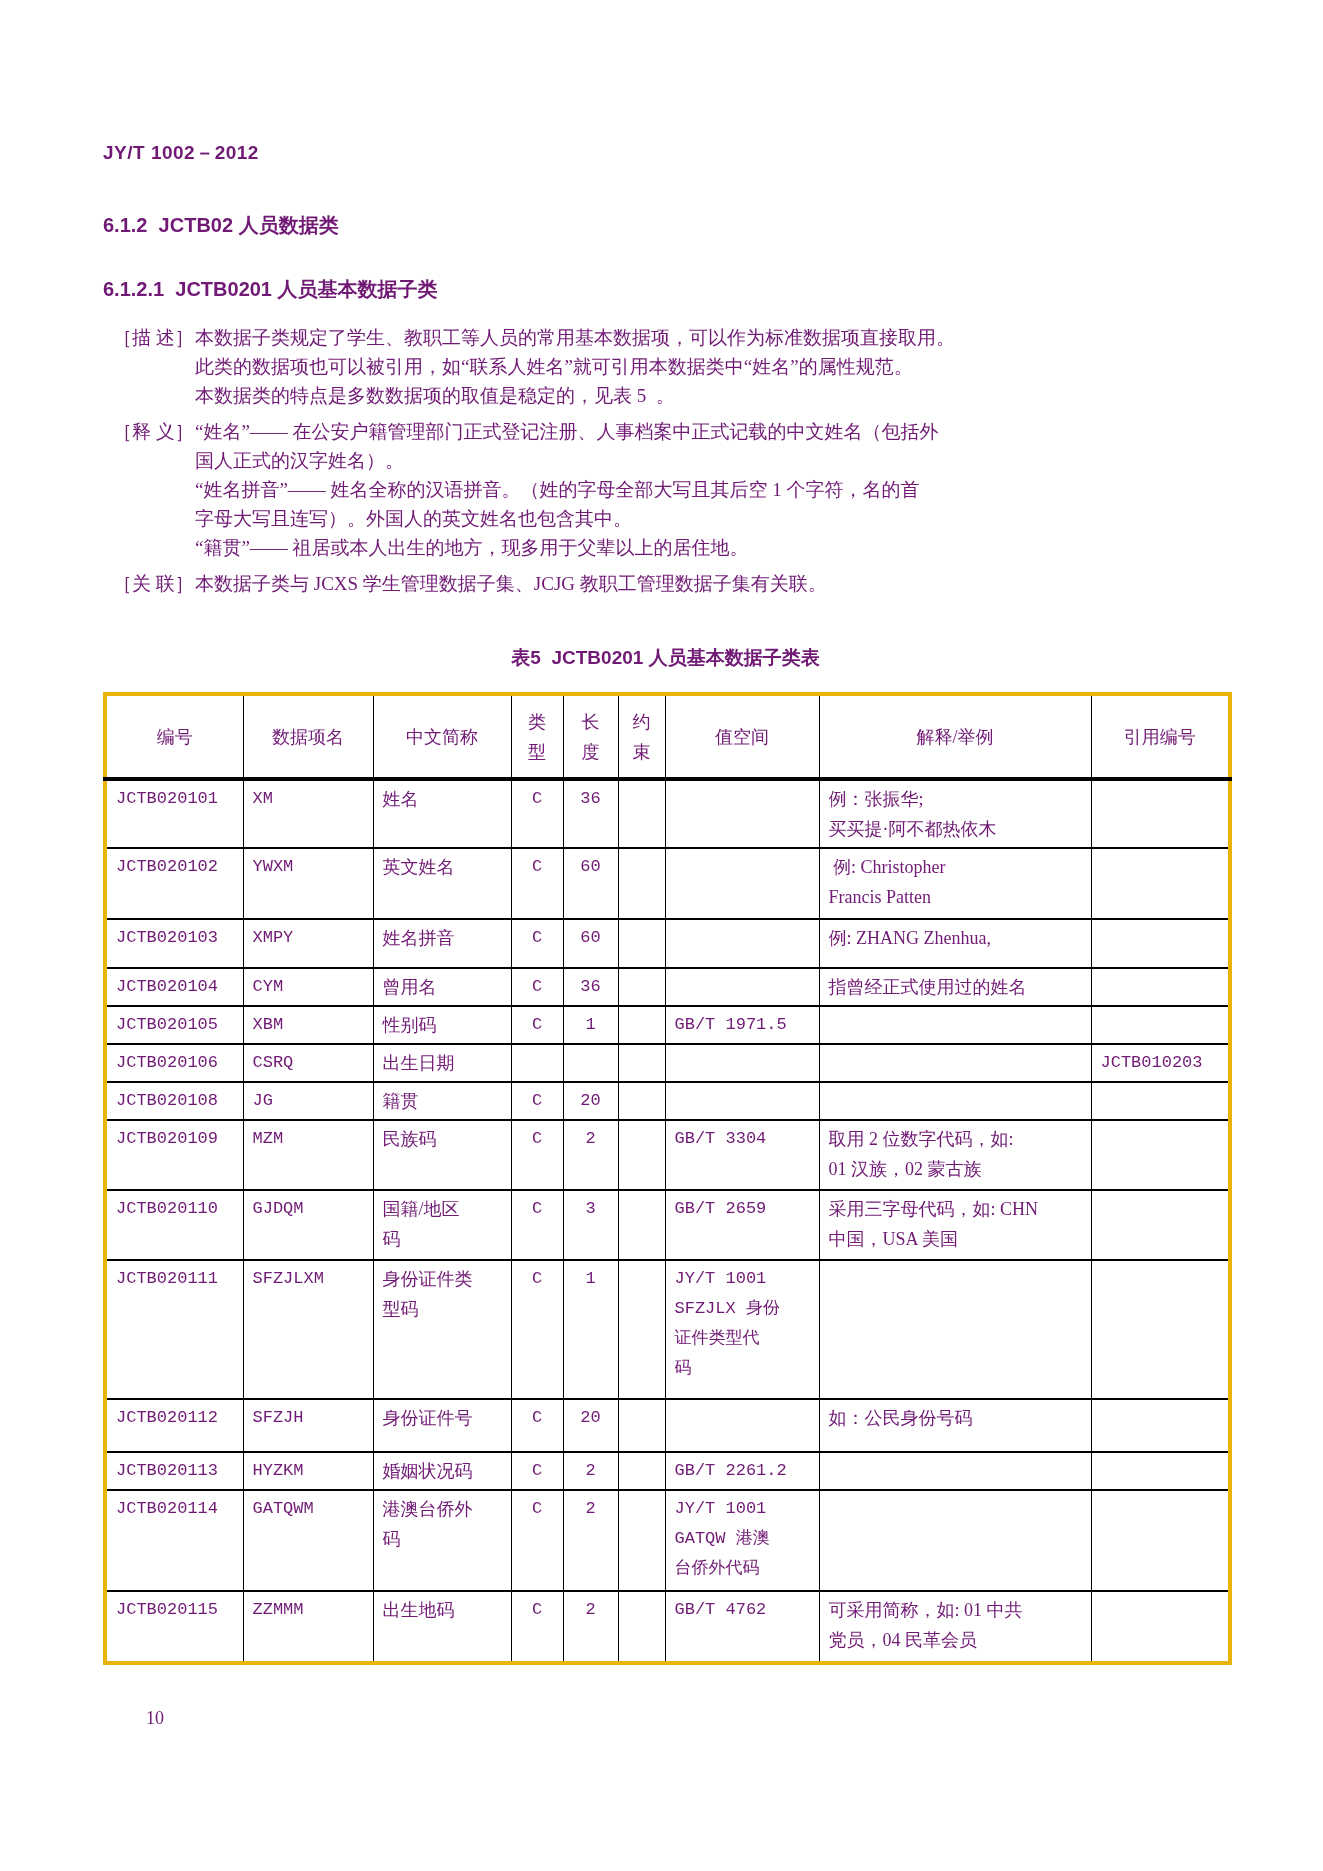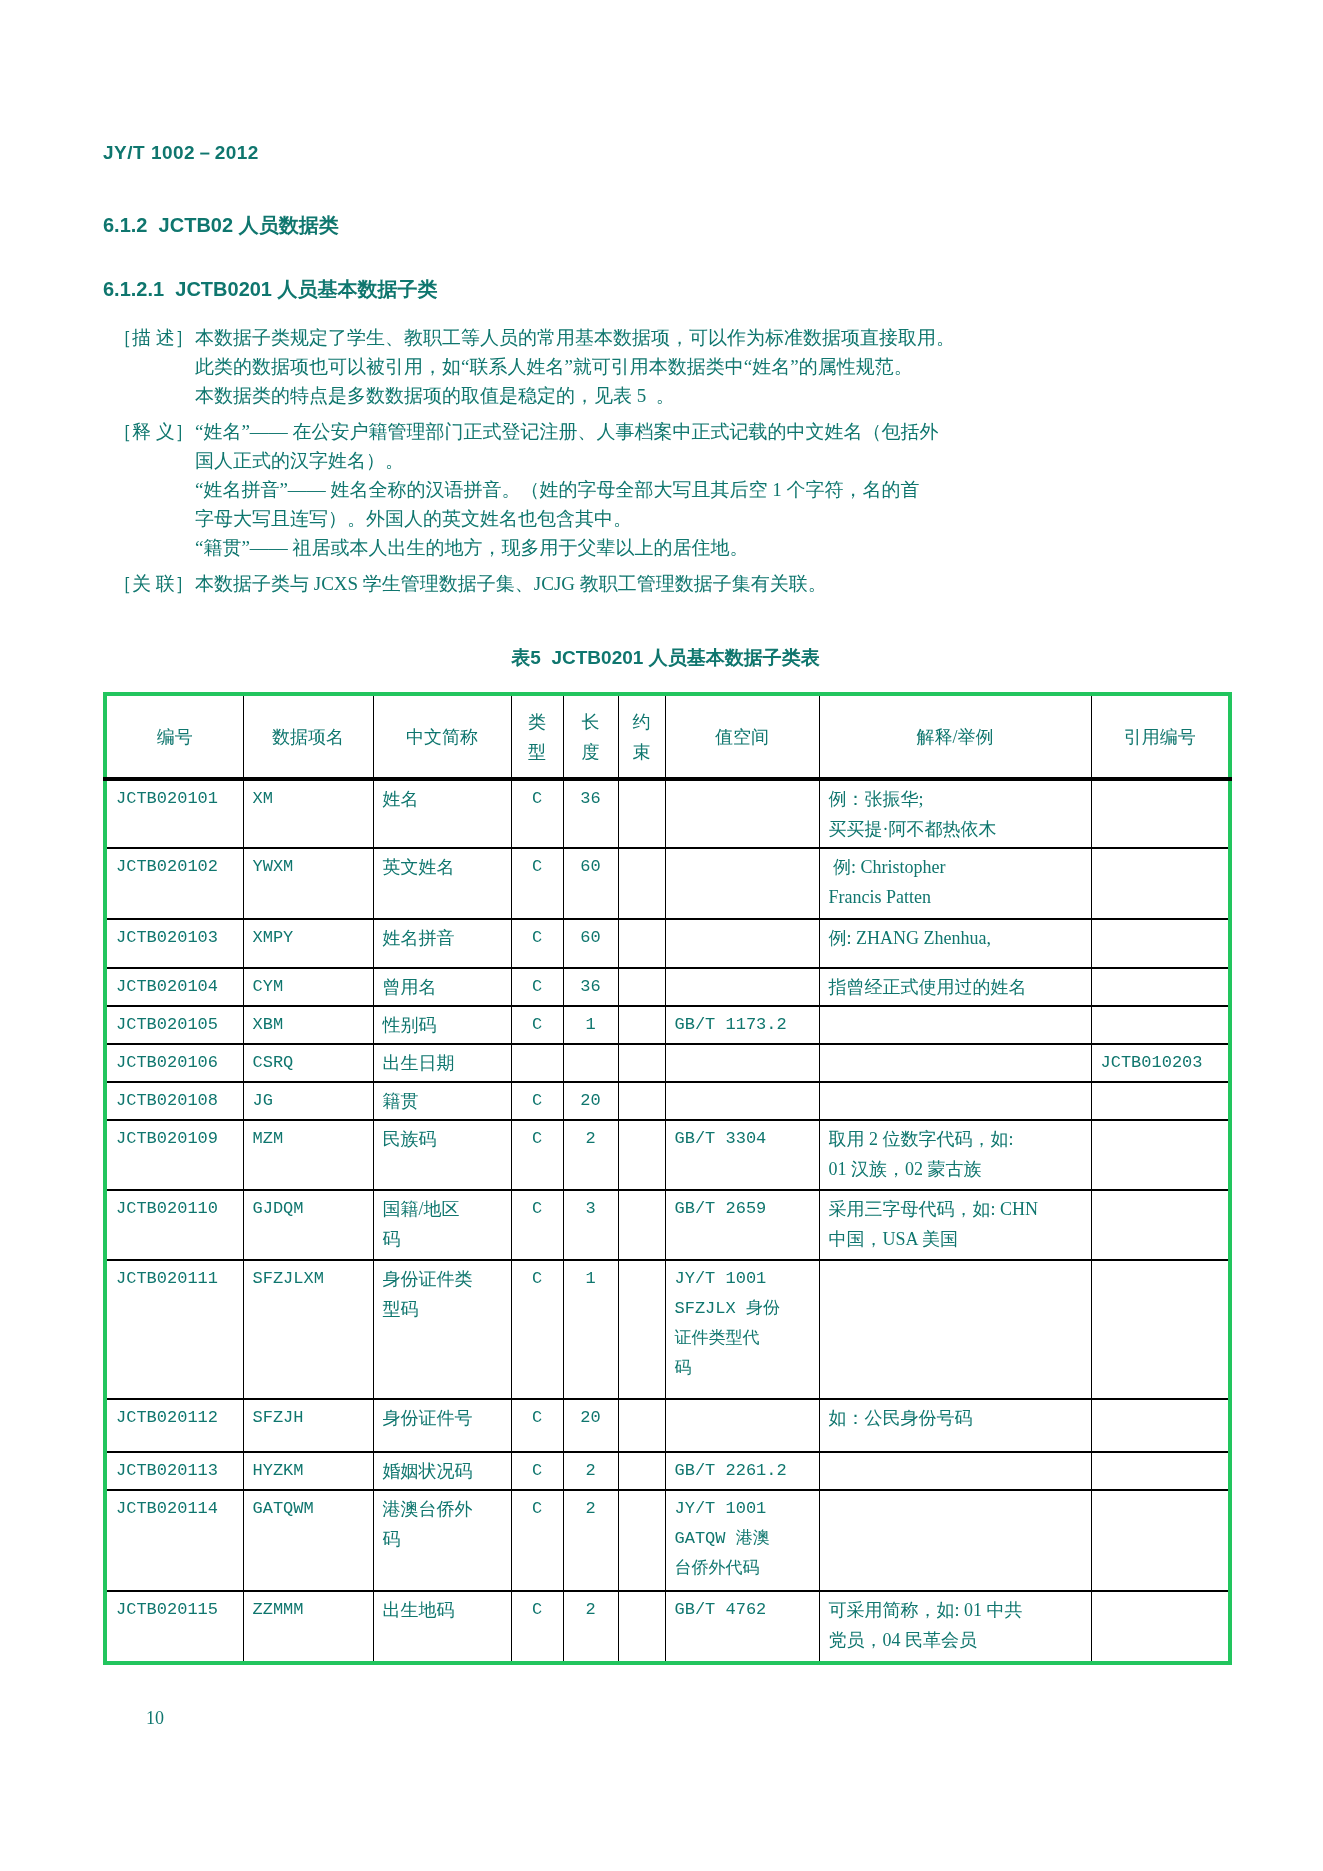--- a/index.html
+++ b/index.html
@@ -1,21 +1,21 @@
 <!DOCTYPE html>
 <html><head>
 <meta charset="utf-8">
 <style>
   html, body { margin: 0; padding: 0; background: #ffffff; }
   .page {
     position: relative;
     width: 1323px;
     height: 1871px;
     background: #ffffff;
-    color: #0f766e;
+    color: #701a75;
     font-family: "Liberation Serif", "DejaVu Serif", serif;
     overflow: hidden;
   }
   .doc-code {
     position: absolute; left: 103px; top: 140px;
     font-family: "Liberation Sans", "DejaVu Sans", sans-serif;
     font-weight: 600; font-size: 19px; letter-spacing: 0.5px;
     white-space: pre-wrap;
   }
   .h1 {
@@ -51,21 +51,21 @@
     font-size: 18px;
   }
   table.data th, table.data td {
     border: 1.5px solid #000;
     padding: 3px 9px;
     vertical-align: top;
     line-height: 30px;
     white-space: pre-wrap;
     overflow: hidden;
   }
-  table.data { border: 4px solid #22c55e; padding-left: 40px; }
+  table.data { border: 4px solid #eab308; padding-left: 40px; }
   table.data tr { border-top: 2.5px solid #000; }
   table.data thead th {
     border-bottom: 4px solid #000;
     vertical-align: middle;
     text-align: center;
     font-weight: normal;
     padding: 2px 4px;
   }
   th.vstack { line-height: 36px; }
   td.c-id, td.c-name, td.c-ref, td.c-value {
@@ -192,21 +192,21 @@
         <td>指曾经正式使用过的姓名</td>
         <td class="c-ref"></td>
       </tr>
       <tr style="height:38px">
         <td class="c-id">JCTB020105</td>
         <td class="c-name">XBM</td>
         <td>性别码</td>
         <td class="c-type">C</td>
         <td class="c-len">1</td>
         <td></td>
-        <td class="c-value">GB/T 1173.2</td>
+        <td class="c-value">GB/T 1971.5</td>
         <td></td>
         <td class="c-ref"></td>
       </tr>
       <tr style="height:37px">
         <td class="c-id">JCTB020106</td>
         <td class="c-name">CSRQ</td>
         <td>出生日期</td>
         <td class="c-type"></td>
         <td class="c-len"></td>
         <td></td>

